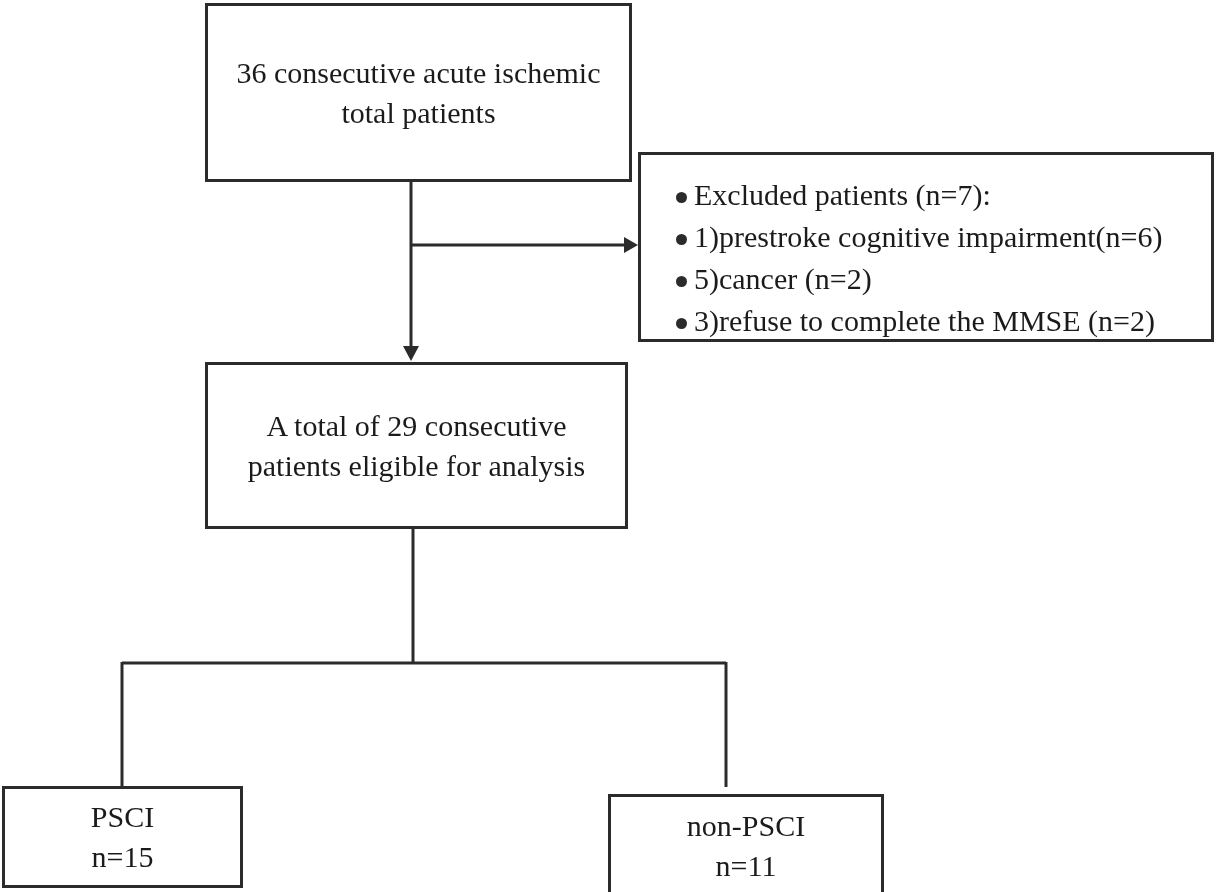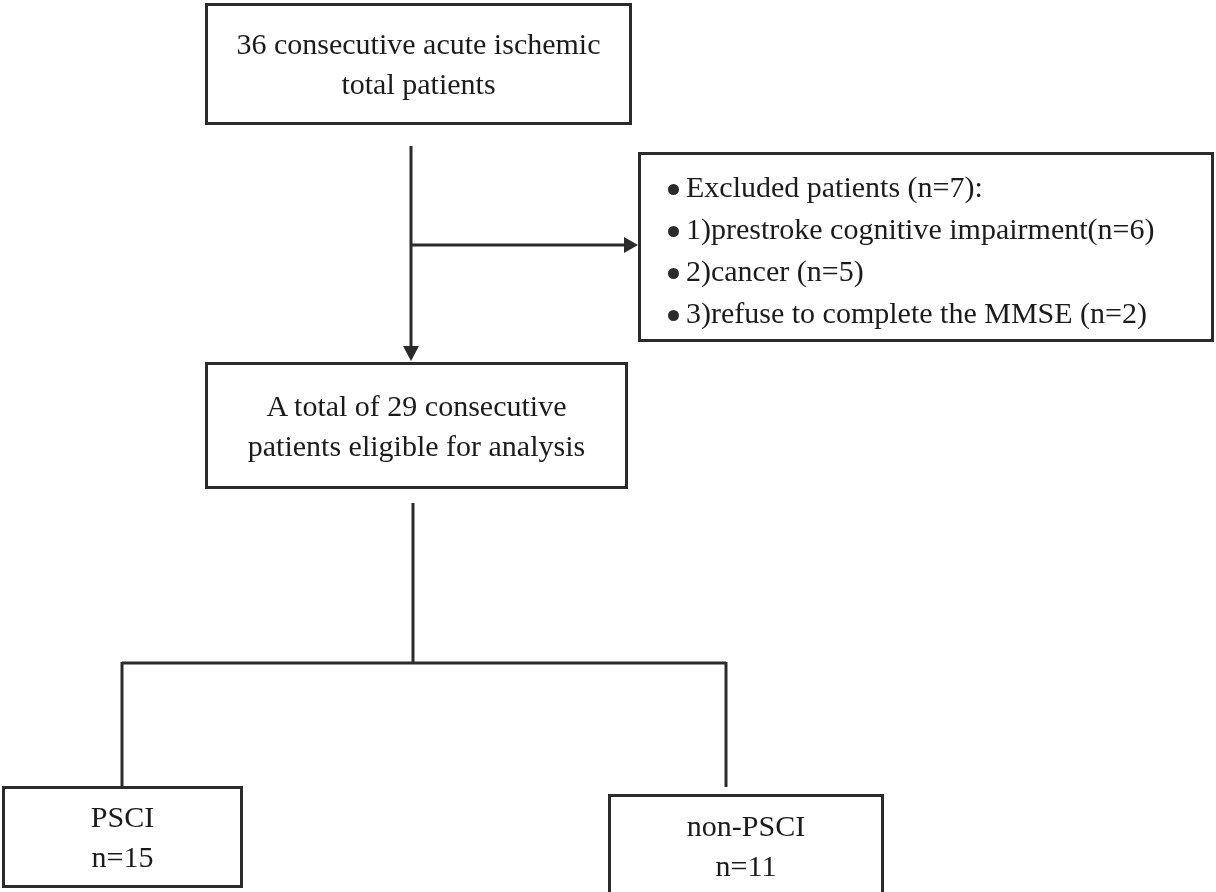--- a/index.html
+++ b/index.html
@@ -31,35 +31,35 @@
     background: #ffffff;
     display: flex;
     flex-direction: column;
     align-items: center;
     justify-content: center;
     text-align: center;
     font-size: 30px;
     line-height: 40px;
     z-index: 2;
   }
-  .box-initial   { left: 205px; top: 3px;   width: 427px; height: 122px; }
-  .box-eligible  { left: 205px; top: 362px; width: 423px; height: 127px; }
+  .box-initial   { left: 205px; top: 3px;   width: 427px; height: 179px; }
+  .box-eligible  { left: 205px; top: 362px; width: 423px; height: 167px; }
   .box-psci      { left: 2px;   top: 786px; width: 241px; height: 102px; }
   .box-nonpsci   { left: 608px; top: 786px; width: 276px; height: 103px; margin-top: 8px; }
   .box-excluded  {
     left: 638px; top: 152px; width: 576px; height: 190px;
     align-items: flex-start;
     justify-content: flex-start;
     text-align: left;
     padding: 11px 6px 0 27px;
     line-height: 42px;
   }
   .excluded-list {
     list-style: none;
-    margin: 0;
+    margin: 8px;
     padding: 0;
   }
   .excluded-list li {
     white-space: nowrap;
   }
   .bullet {
     display: inline-block;
     width: 11px;
     height: 11px;
     border-radius: 50%;
@@ -97,21 +97,21 @@
 
   <div class="box box-excluded">
     <ul class="excluded-list">
       <li>
         <span class="bullet"></span><span>Excluded patients (n=7):</span>
       </li>
       <li>
         <span class="bullet"></span><span>1)prestroke cognitive impairment(n=6)</span>
       </li>
       <li>
-        <span class="bullet"></span><span>2)cancer (n=5)</span>
+        <span class="bullet"></span><span>5)cancer (n=2)</span>
       </li>
       <li>
         <span class="bullet"></span><span>3)refuse to complete the MMSE (n=2)</span>
       </li>
     </ul>
   </div>
 
   <div class="box box-eligible">
     <span>A total of 29 consecutive</span>
     <span>patients eligible for analysis</span>

